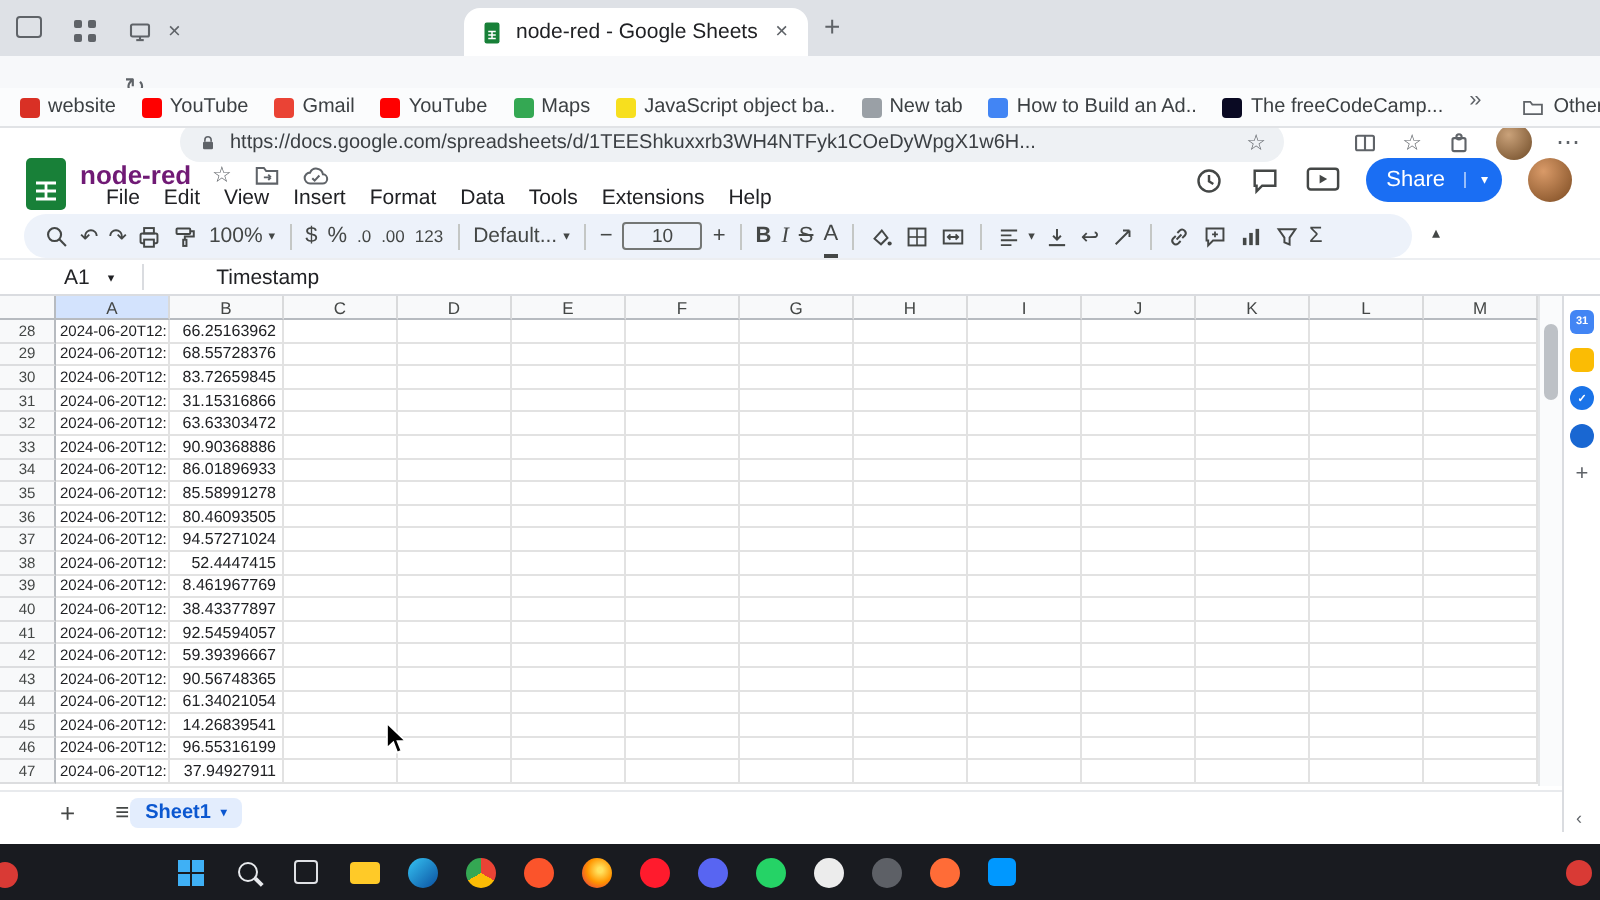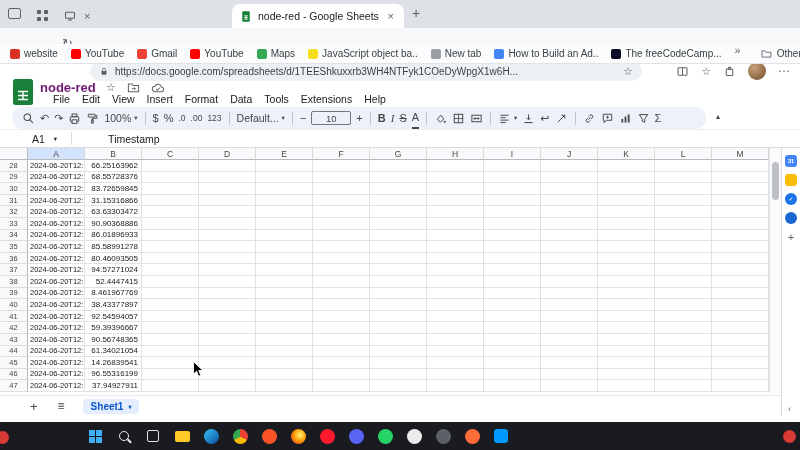--- a/index.html
+++ b/index.html
@@ -104,21 +104,21 @@
   .spi.square { border-radius: 3px; }
   .spi.circle { border-radius: 50%; }
   .spi.plain { color: #5f6368; font-size: 11px; font-weight: normal; background: transparent !important; }
   .sp-collapse { position: absolute; bottom: 2px; left: 6px; font-size: 9px; color: #5f6368; }
 
   
   .sheet-bar { position: absolute; left: 0; top: 395px; width: 781px; height: 21px; background: #fff;
                border-top: 1px solid #e8eaed; display: flex; align-items: center; }
   .sb-add { margin-left: 30px; font-size: 13px; color: #444746; }
   .sb-all { margin-left: 20px; font-size: 12px; color: #444746; }
-  .sheet-tab { margin-left: 18px; background: #e3edfd; color: #0b57d0; font-weight: bold; font-size: 10px;
+  .sheet-tab { background: #e3edfd; color: #0b57d0; font-weight: bold; font-size: 10px;
                padding: 2px 8px; border-radius: 4px; display: flex; align-items: center; gap: 5px; }
   .sheet-tab .caret { font-size: 6px; margin: 0; }
 
   
   .taskbar { position: absolute; left: 0; top: 422px; width: 800px; height: 28px; background: #191b20; }
   .taskbar-icons { position: absolute; left: 84px; top: 3px; display: flex; gap: 7px; align-items: center; }
   .tbi { width: 22px; height: 22px; border-radius: 4px; display: flex; align-items: center; justify-content: center; }
   .cir-ic { width: 15px; height: 15px; border-radius: 50%; }
   .sq-ic { width: 14px; height: 14px; border-radius: 3px; }
   .out-ic { width: 12px; height: 12px; border: 1.5px solid #dfe1e5; border-radius: 2px; }
@@ -251,20 +251,38 @@
   <div class="title-icons">
     <span>☆</span>
     <svg class="ic" width="13" height="11" viewBox="0 0 16 14">
       <path d="M1.5 2.5 h4.5 l1.5 2 h7 v8 h-13 Z" fill="none" stroke="#5f6368" stroke-width="1.3"></path>
       <path d="M6 8.5 h4.5 M10.5 8.5 l-1.7 -1.7 M10.5 8.5 l-1.7 1.7" fill="none" stroke="#5f6368" stroke-width="1.2"></path>
     </svg>
     <svg class="ic" width="14" height="11" viewBox="0 0 16 13">
       <path d="M4.5 11.5 a3.2 3.2 0 0 1 0 -6.4 a4 4 0 0 1 7.6 1 a2.7 2.7 0 0 1 -0.4 5.4 Z" fill="none" stroke="#5f6368" stroke-width="1.2"></path>
       <path d="M5.8 8.4 l1.4 1.4 l2.8 -3" fill="none" stroke="#5f6368" stroke-width="1.2"></path>
     </svg>
+  </div>
+  <div class="header-right">
+    <svg class="ic" width="15" height="15" viewBox="0 0 16 16">
+      <circle cx="8" cy="8" r="5.6" fill="none" stroke="#444746" stroke-width="1.3"></circle>
+      <path d="M8 4.8 v3.4 l2.3 1.4" fill="none" stroke="#444746" stroke-width="1.3"></path>
+    </svg>
+    <svg class="ic" width="15" height="15" viewBox="0 0 16 16">
+      <path d="M2.5 2.5 h11 v8 h-7 l-3 3 v-3 h-1 Z" fill="none" stroke="#444746" stroke-width="1.3"></path>
+    </svg>
+    <svg class="ic" width="17" height="14" viewBox="0 0 18 14">
+      <rect x="1" y="1" width="16" height="11" rx="1.5" fill="none" stroke="#444746" stroke-width="1.3"></rect>
+      <path d="M7.2 4.2 l4 2.3 -4 2.3 Z" fill="#444746"></path>
+    </svg>
+    <div class="share-pill">
+      <span class="share-main">Share</span>
+      <span class="share-drop">▾</span>
+    </div>
+    <span class="avatar-lg"></span>
   </div>
   <div class="menu-bar">
       <span>File</span>
       <span>Edit</span>
       <span>View</span>
       <span>Insert</span>
       <span>Format</span>
       <span>Data</span>
       <span>Tools</span>
       <span>Extensions</span>

